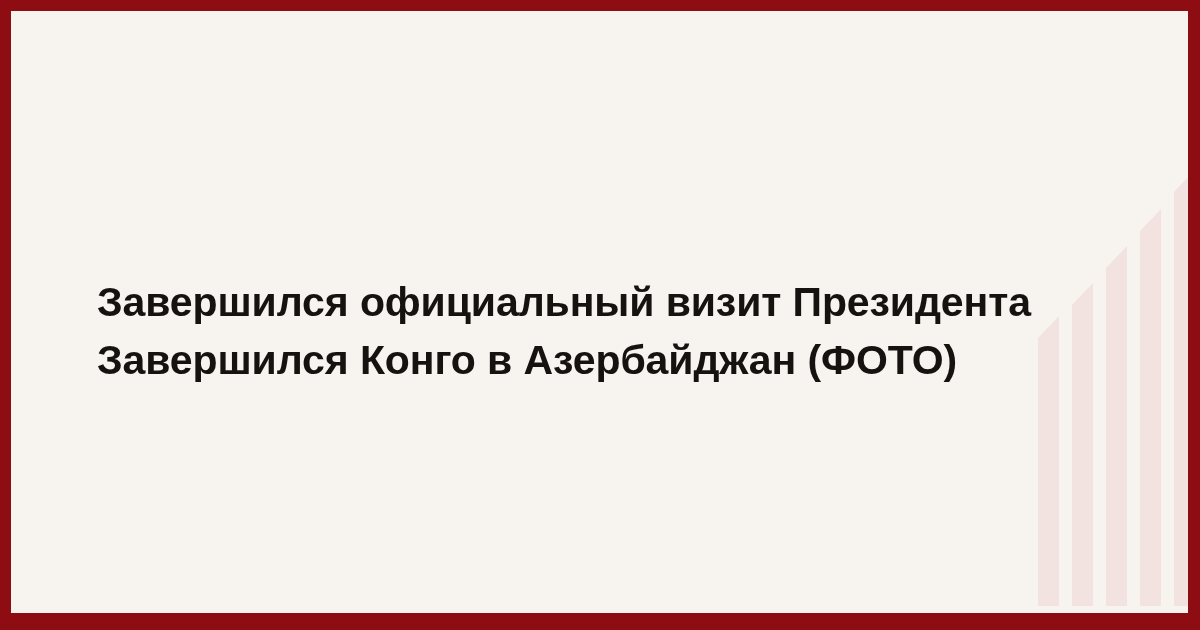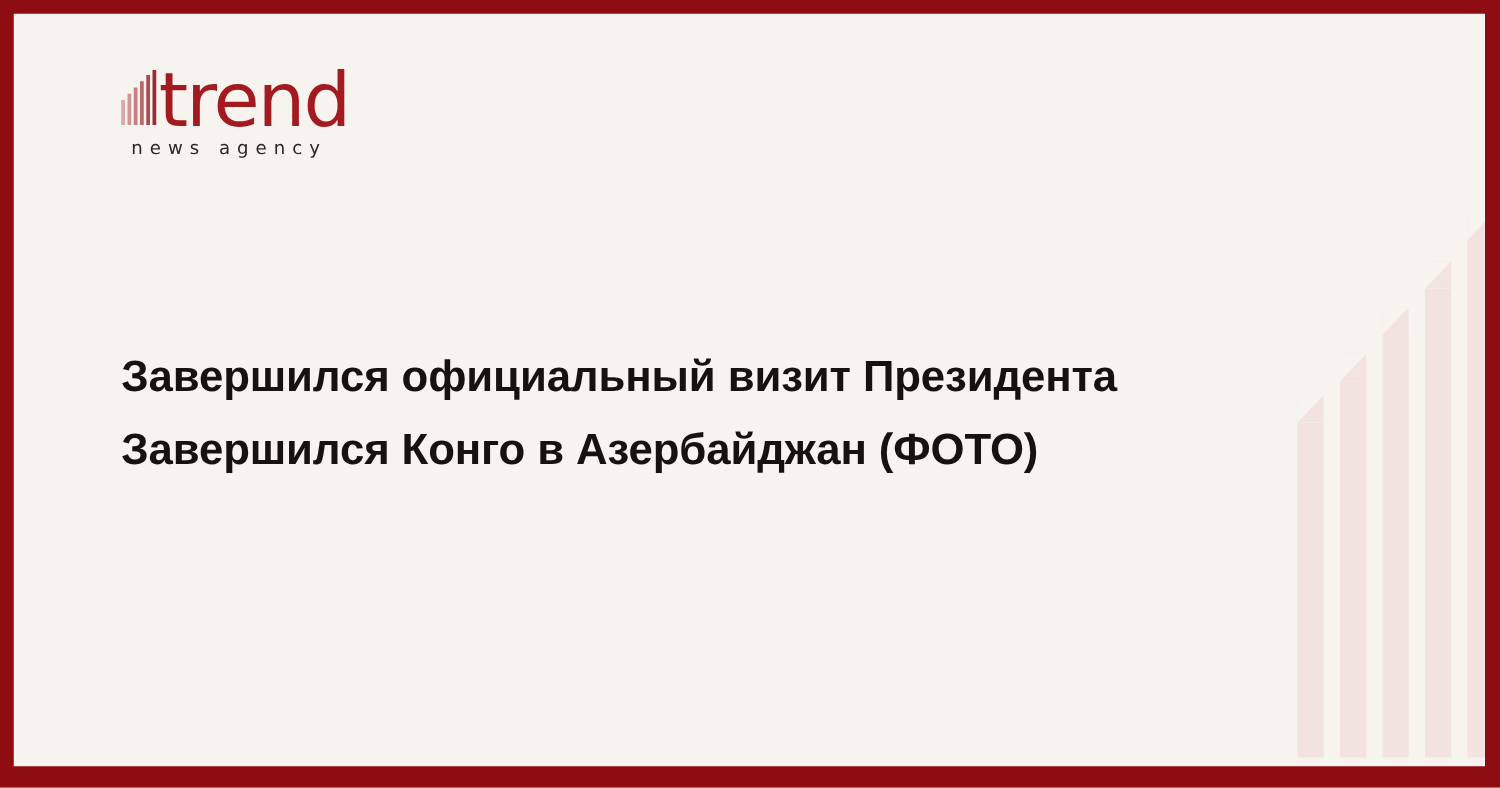--- a/index.html
+++ b/index.html
@@ -128,21 +128,21 @@
   }
 
   
   .headline {
     position: absolute;
     left: 86px;
     top: 262px;
     width: 900px;
     margin: 0;
     font-family: "Liberation Sans", sans-serif;
-    font-size: 35px;
+    font-size: 41px;
     font-weight: 700;
     line-height: 58px;
     letter-spacing: -0.1px;
     color: #16120F;
   }
   .headline-line { display: block; white-space: nowrap; }
 </style>
 </head>
 <body>
 
@@ -160,34 +160,20 @@
           <span class="slant"></span>
         </div>
       <div class="deco-bar deco-b4">
           <span class="slant"></span>
         </div>
       <div class="deco-bar deco-b5">
           <span class="slant"></span>
         </div>
     </div>
 
-    <div class="logo">
-      <div class="logo-row">
-        <span class="logo-mark">
-          <i class="m1"></i>
-            <i class="m2"></i>
-            <i class="m3"></i>
-            <i class="m4"></i>
-            <i class="m5"></i>
-            <i class="m6"></i>
-        </span>
-        <span class="logo-word">trend</span>
-      </div>
-      <div class="logo-sub">news agency</div>
-    </div>
 
     <h1 class="headline">
       <span class="headline-line">Завершился официальный визит Президента</span>
       <span class="headline-line">Завершился Конго в Азербайджан (ФОТО)</span>
     </h1>
 
   </div>
 </div>
 
 </body></html>

